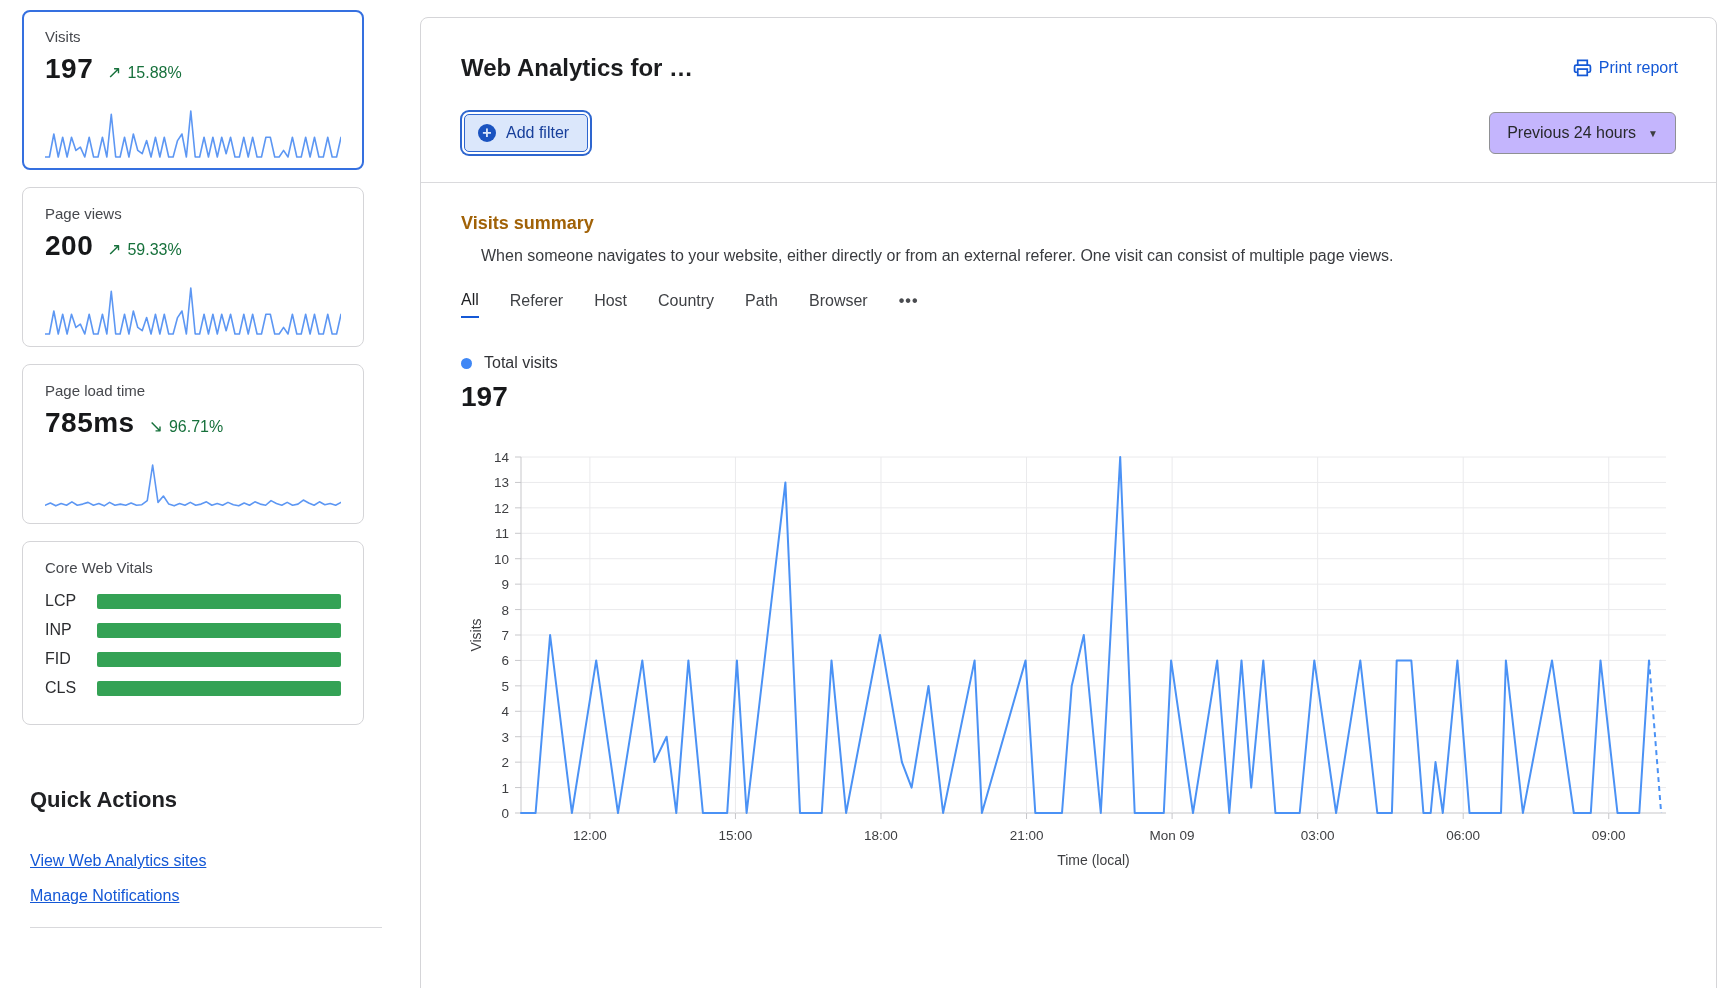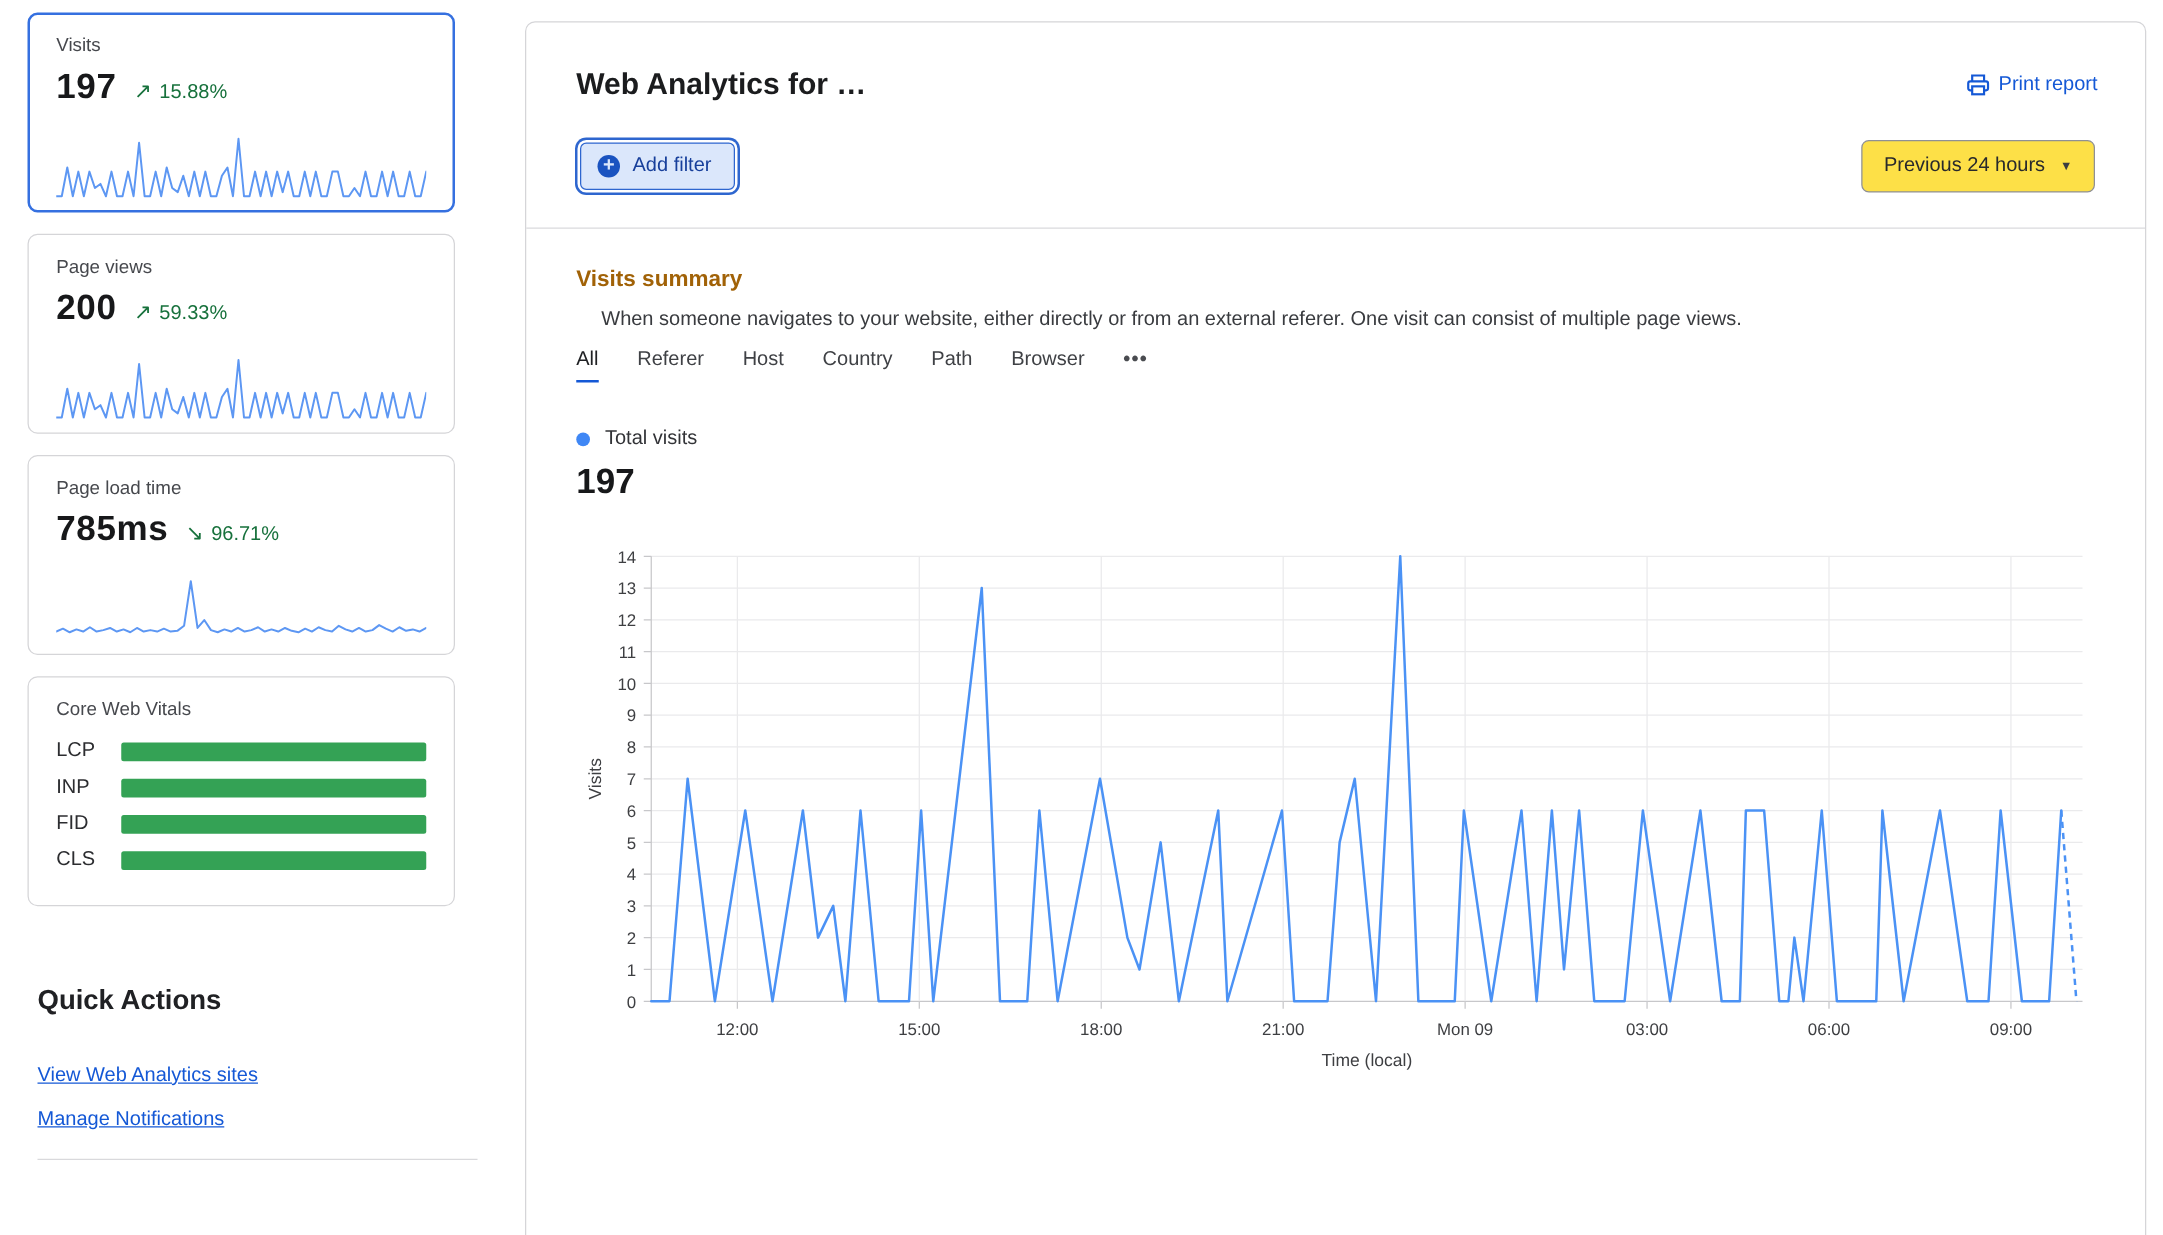--- a/index.html
+++ b/index.html
@@ -41,29 +41,29 @@
   .print-report { position:absolute; right:38px; top:40px; display:flex; align-items:flex-end;
                   gap:7px; color:#1458d6; font-size:16px; cursor:pointer; }
   .print-report svg { display:block; }
   .header-row2 { margin-top:30px; display:flex; justify-content:space-between; align-items:center; }
   .add-filter { display:inline-flex; align-items:center; gap:10px; background:#dbe7fb;
                 border:1px solid #2e66cf; border-radius:5px; padding:9px 18px 9px 13px;
                 font-size:16px; color:#173f9b; cursor:pointer;
                 box-shadow:0 0 0 2px #fff, 0 0 0 4px #2e66cf; margin-left:3px; }
   .plus-circle { width:18px; height:18px; border-radius:50%; background:#1a53c0; color:#dbe7fb;
                  font-size:16px; line-height:17px; text-align:center; font-weight:bold; }
-  .range-btn { display:inline-flex; align-items:center; gap:12px; background:#fde047;
+  .range-btn { display:inline-flex; align-items:center; gap:12px; background:#c4b5fd;
                border:1px solid #8f9094; border-radius:6px; padding:11px 17px;
                font-size:16px; color:#28292c; cursor:pointer; }
   .caret { font-size:10px; color:#3c3d40; }
 
   .panel-body { padding:30px 40px 0 40px; }
   .sec-title { font-size:18px; font-weight:bold; color:#a16207; }
   .sec-desc { margin-top:13px; font-size:16px; color:#393b3f;margin-left:20px; }
-  .tabs { margin-top:14px; display:flex; gap:31px; }
+  .tabs { margin-top:26px; display:flex; gap:31px; align-items:center; }
   .tab { font-size:16px; color:#3f4145; cursor:pointer; padding-bottom:7px; }
   .tab.active { color:#202124; border-bottom:2px solid #1458d6; }
   .tab.more { letter-spacing:1px; font-weight:bold; color:#4a4c50; }
 
   .legend { margin-top:36px; display:flex; align-items:center; gap:12px; }
   .legend-dot { width:11px; height:11px; border-radius:50%; background:#3f87f5; }
   .legend-label { font-size:16px; color:#323337; }
   .legend-value { margin-top:9px; font-size:28px; font-weight:bold; color:#17181a; }
 
   .chart-wrap { margin-top:32px; }

